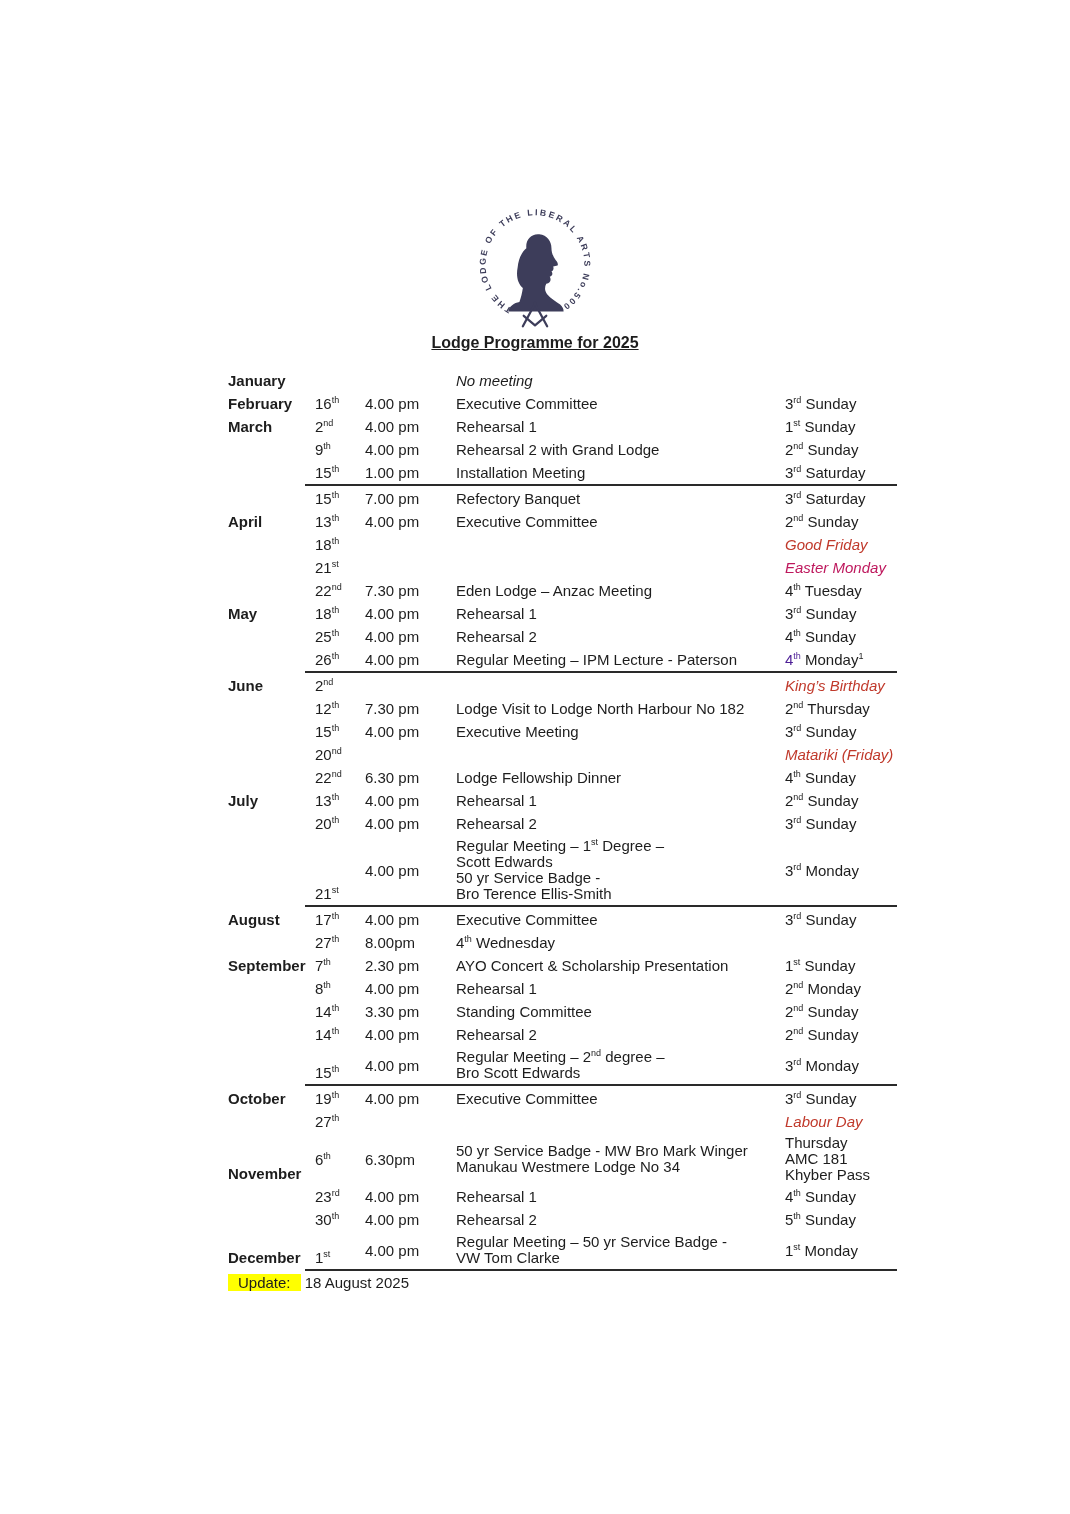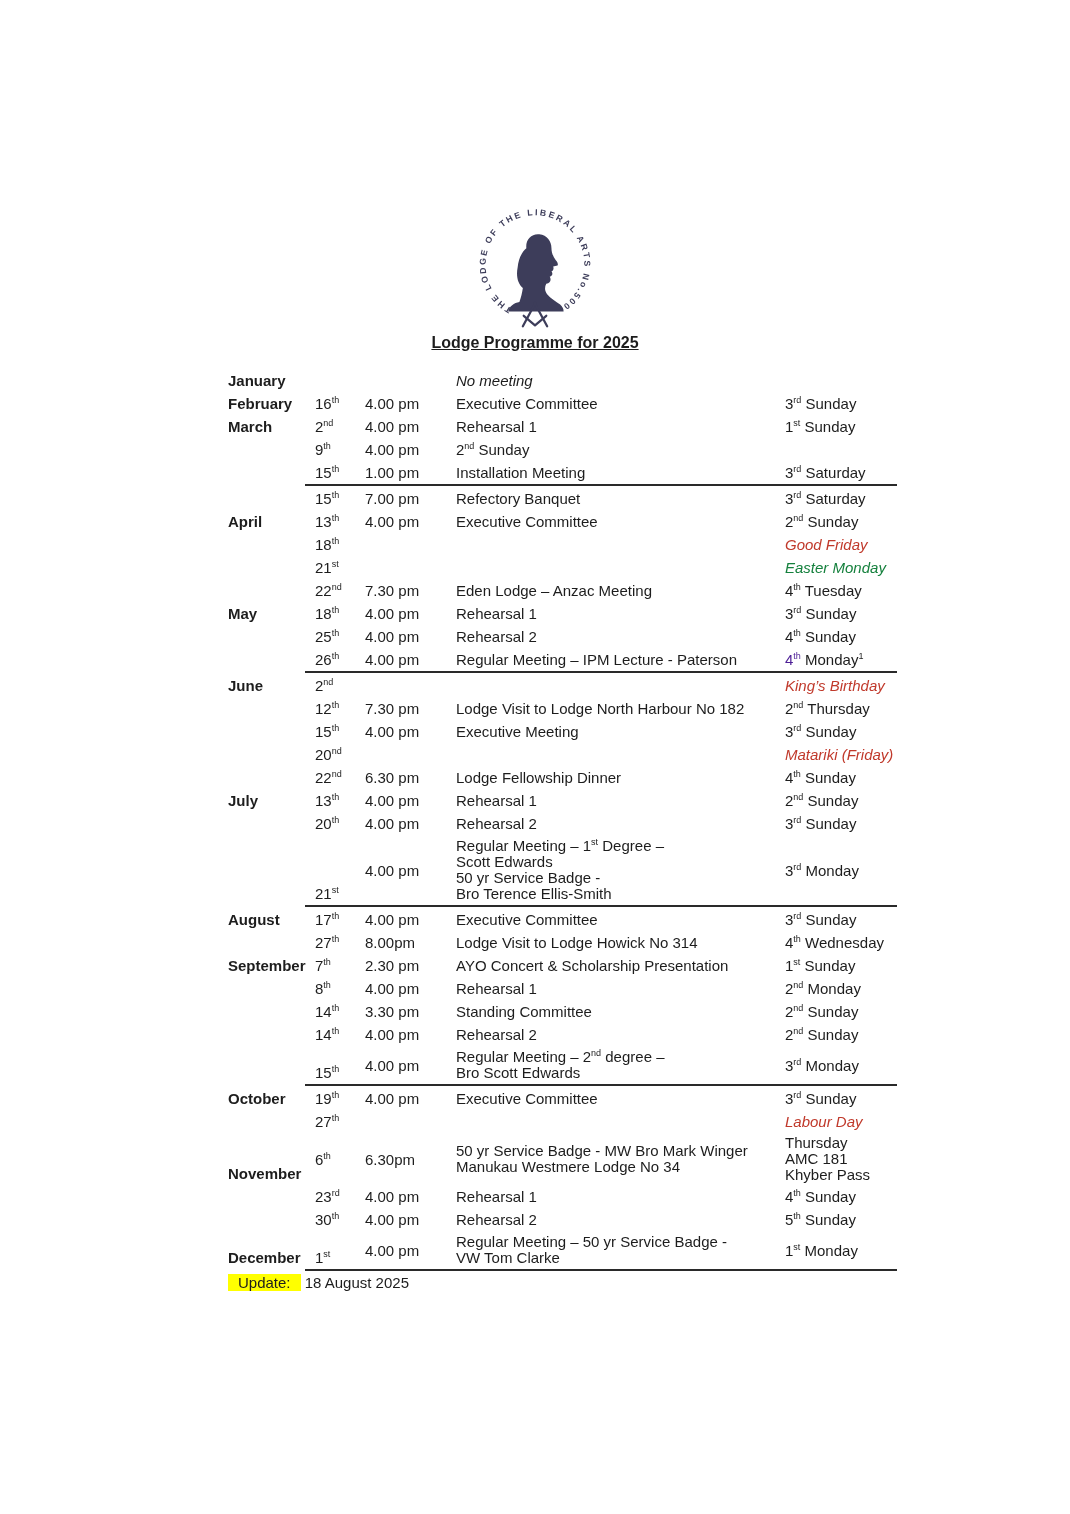--- a/index.html
+++ b/index.html
@@ -94,20 +94,23 @@
         <div class="c-time">4.00 pm</div>
         <div class="c-event">
           <span class="line">Rehearsal 1</span>
         </div>
         <div class="c-day"><span>1<sup>st</sup> Sunday</span></div>
       </div>
       <div class="row">
         <div class="c-month"></div>
         <div class="c-date">9<sup>th</sup></div>
         <div class="c-time">4.00 pm</div>
+        <div class="c-event">
+          <span class="line">Rehearsal 2 with Grand Lodge</span>
+        </div>
         <div class="c-day"><span>2<sup>nd</sup> Sunday</span></div>
       </div>
       <div class="row">
         <div class="c-month"></div>
         <div class="c-date">15<sup>th</sup></div>
         <div class="c-time b">1.00 pm</div>
         <div class="c-event b">
           <span class="line">Installation Meeting</span>
         </div>
         <div class="c-day b"><span>3<sup>rd</sup> Saturday</span></div>
@@ -136,21 +139,21 @@
         <div class="c-date">18<sup>th</sup></div>
         <div class="c-time"></div>
         <div class="c-event"></div>
         <div class="c-day red" style="color: rgb(192, 57, 43);"><span>Good Friday</span></div>
       </div>
       <div class="row">
         <div class="c-month"></div>
         <div class="c-date">21<sup>st</sup></div>
         <div class="c-time"></div>
         <div class="c-event"></div>
-        <div class="c-day red" style="color: #15803d;"><span>Easter Monday</span></div>
+        <div class="c-day red" style="color: #be185d;"><span>Easter Monday</span></div>
       </div>
       <div class="row">
         <div class="c-month"></div>
         <div class="c-date">22<sup>nd</sup></div>
         <div class="c-time">7.30 pm</div>
         <div class="c-event">
           <span class="line">Eden Lodge – Anzac Meeting</span>
         </div>
         <div class="c-day"><span>4<sup>th</sup> Tuesday</span></div>
       </div>
@@ -260,23 +263,20 @@
         <div class="c-time">4.00 pm</div>
         <div class="c-event">
           <span class="line">Executive Committee</span>
         </div>
         <div class="c-day"><span>3<sup>rd</sup> Sunday</span></div>
       </div>
       <div class="row">
         <div class="c-month"></div>
         <div class="c-date">27<sup>th</sup></div>
         <div class="c-time">8.00pm</div>
-        <div class="c-event b">
-          <span class="line">Lodge Visit to Lodge Howick No 314</span>
-        </div>
         <div class="c-day"><span>4<sup>th</sup> Wednesday</span></div>
       </div>
       <div class="row">
         <div class="c-month">September</div>
         <div class="c-date">7<sup>th</sup></div>
         <div class="c-time">2.30 pm</div>
         <div class="c-event b">
           <span class="line">AYO Concert &amp; Scholarship Presentation</span>
         </div>
         <div class="c-day"><span>1<sup>st</sup> Sunday</span></div>

